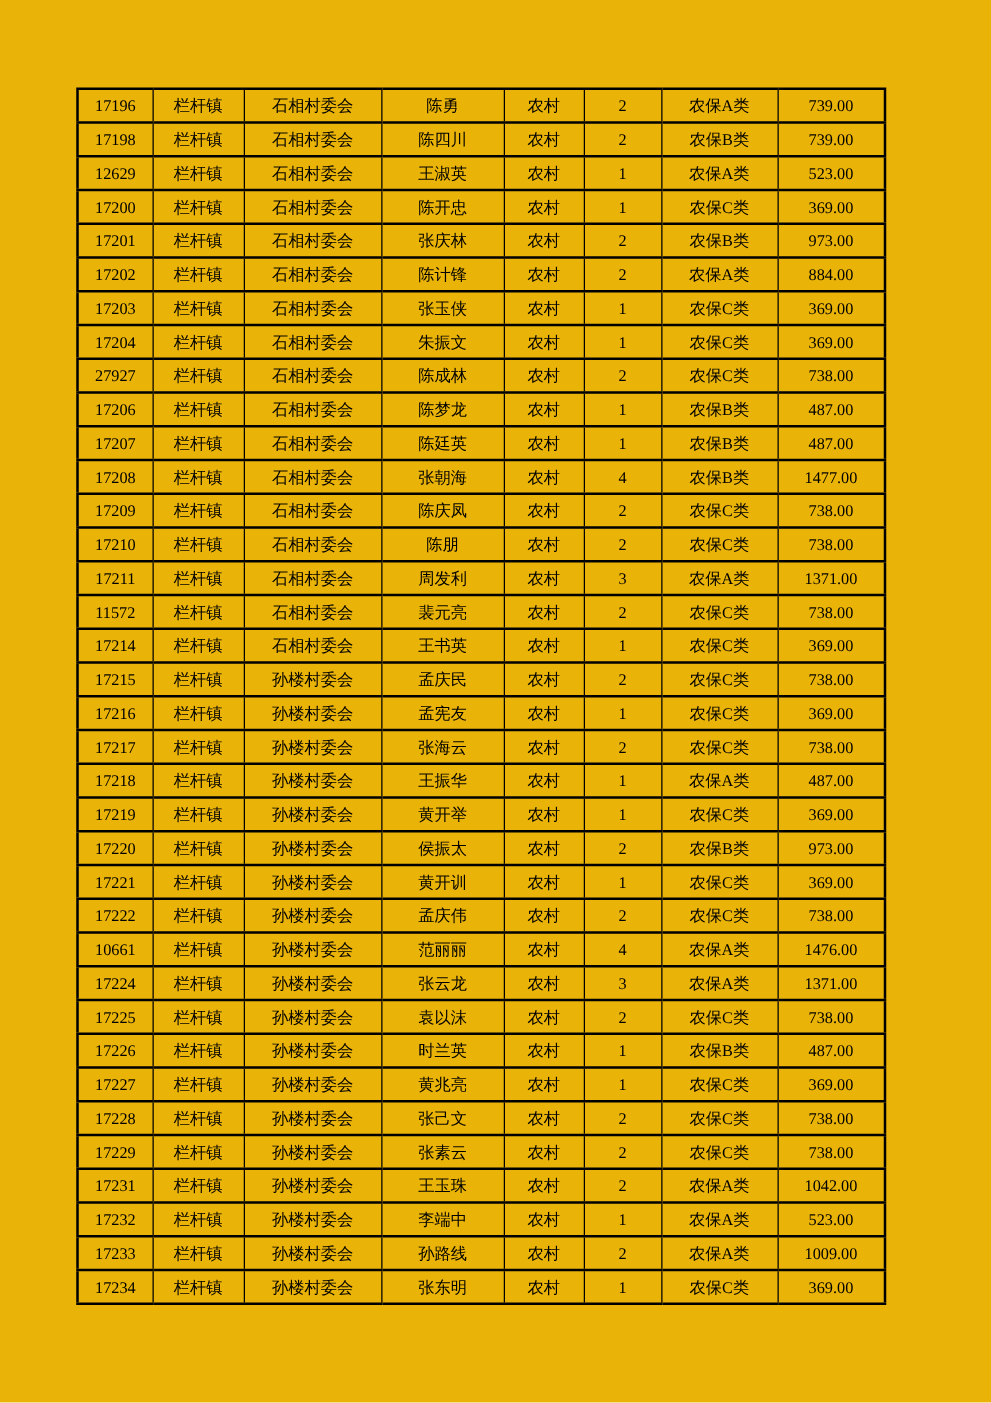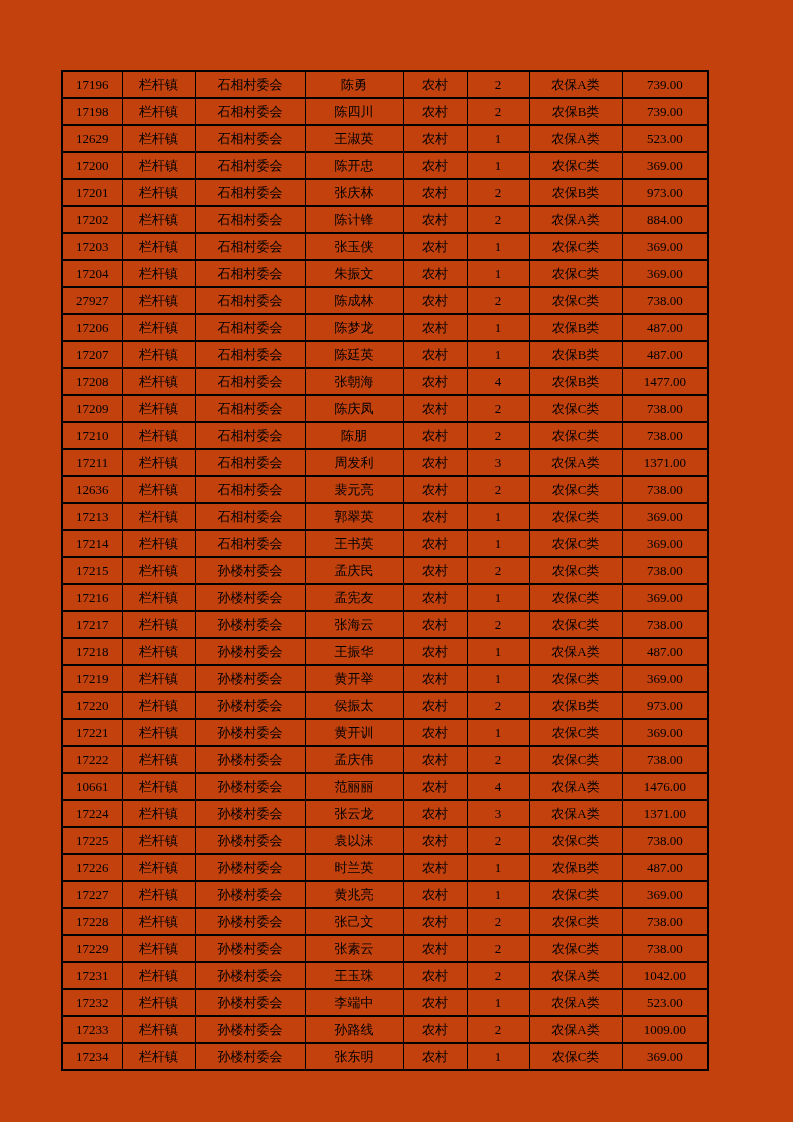--- a/index.html
+++ b/index.html
@@ -5,21 +5,21 @@
   * { margin: 0; padding: 0; box-sizing: border-box; }
   html, body {
     width: 793px;
     background: #ffffff;
     font-family: "Liberation Serif", "DejaVu Serif", serif;
   }
   .page {
     position: relative;
     width: 793px;
     height: 1122px;
-    background: #c2410c;
+    background: #eab308;
     overflow: hidden;
   }
   table.roster {
     position: absolute;
     left: 61px;
     top: 70px;
     width: 646px;
     border-collapse: collapse;
     table-layout: fixed;
     border: 2px solid #000000;
@@ -199,38 +199,28 @@
           <td>17211</td>
           <td>栏杆镇</td>
           <td>石相村委会</td>
           <td>周发利</td>
           <td>农村</td>
           <td>3</td>
           <td>农保A类</td>
           <td>1371.00</td>
         </tr>
         <tr>
-          <td>12636</td>
+          <td>11572</td>
           <td>栏杆镇</td>
           <td>石相村委会</td>
           <td>裴元亮</td>
           <td>农村</td>
           <td>2</td>
           <td>农保C类</td>
           <td>738.00</td>
-        </tr>
-        <tr>
-          <td>17213</td>
-          <td>栏杆镇</td>
-          <td>石相村委会</td>
-          <td>郭翠英</td>
-          <td>农村</td>
-          <td>1</td>
-          <td>农保C类</td>
-          <td>369.00</td>
         </tr>
         <tr>
           <td>17214</td>
           <td>栏杆镇</td>
           <td>石相村委会</td>
           <td>王书英</td>
           <td>农村</td>
           <td>1</td>
           <td>农保C类</td>
           <td>369.00</td>

